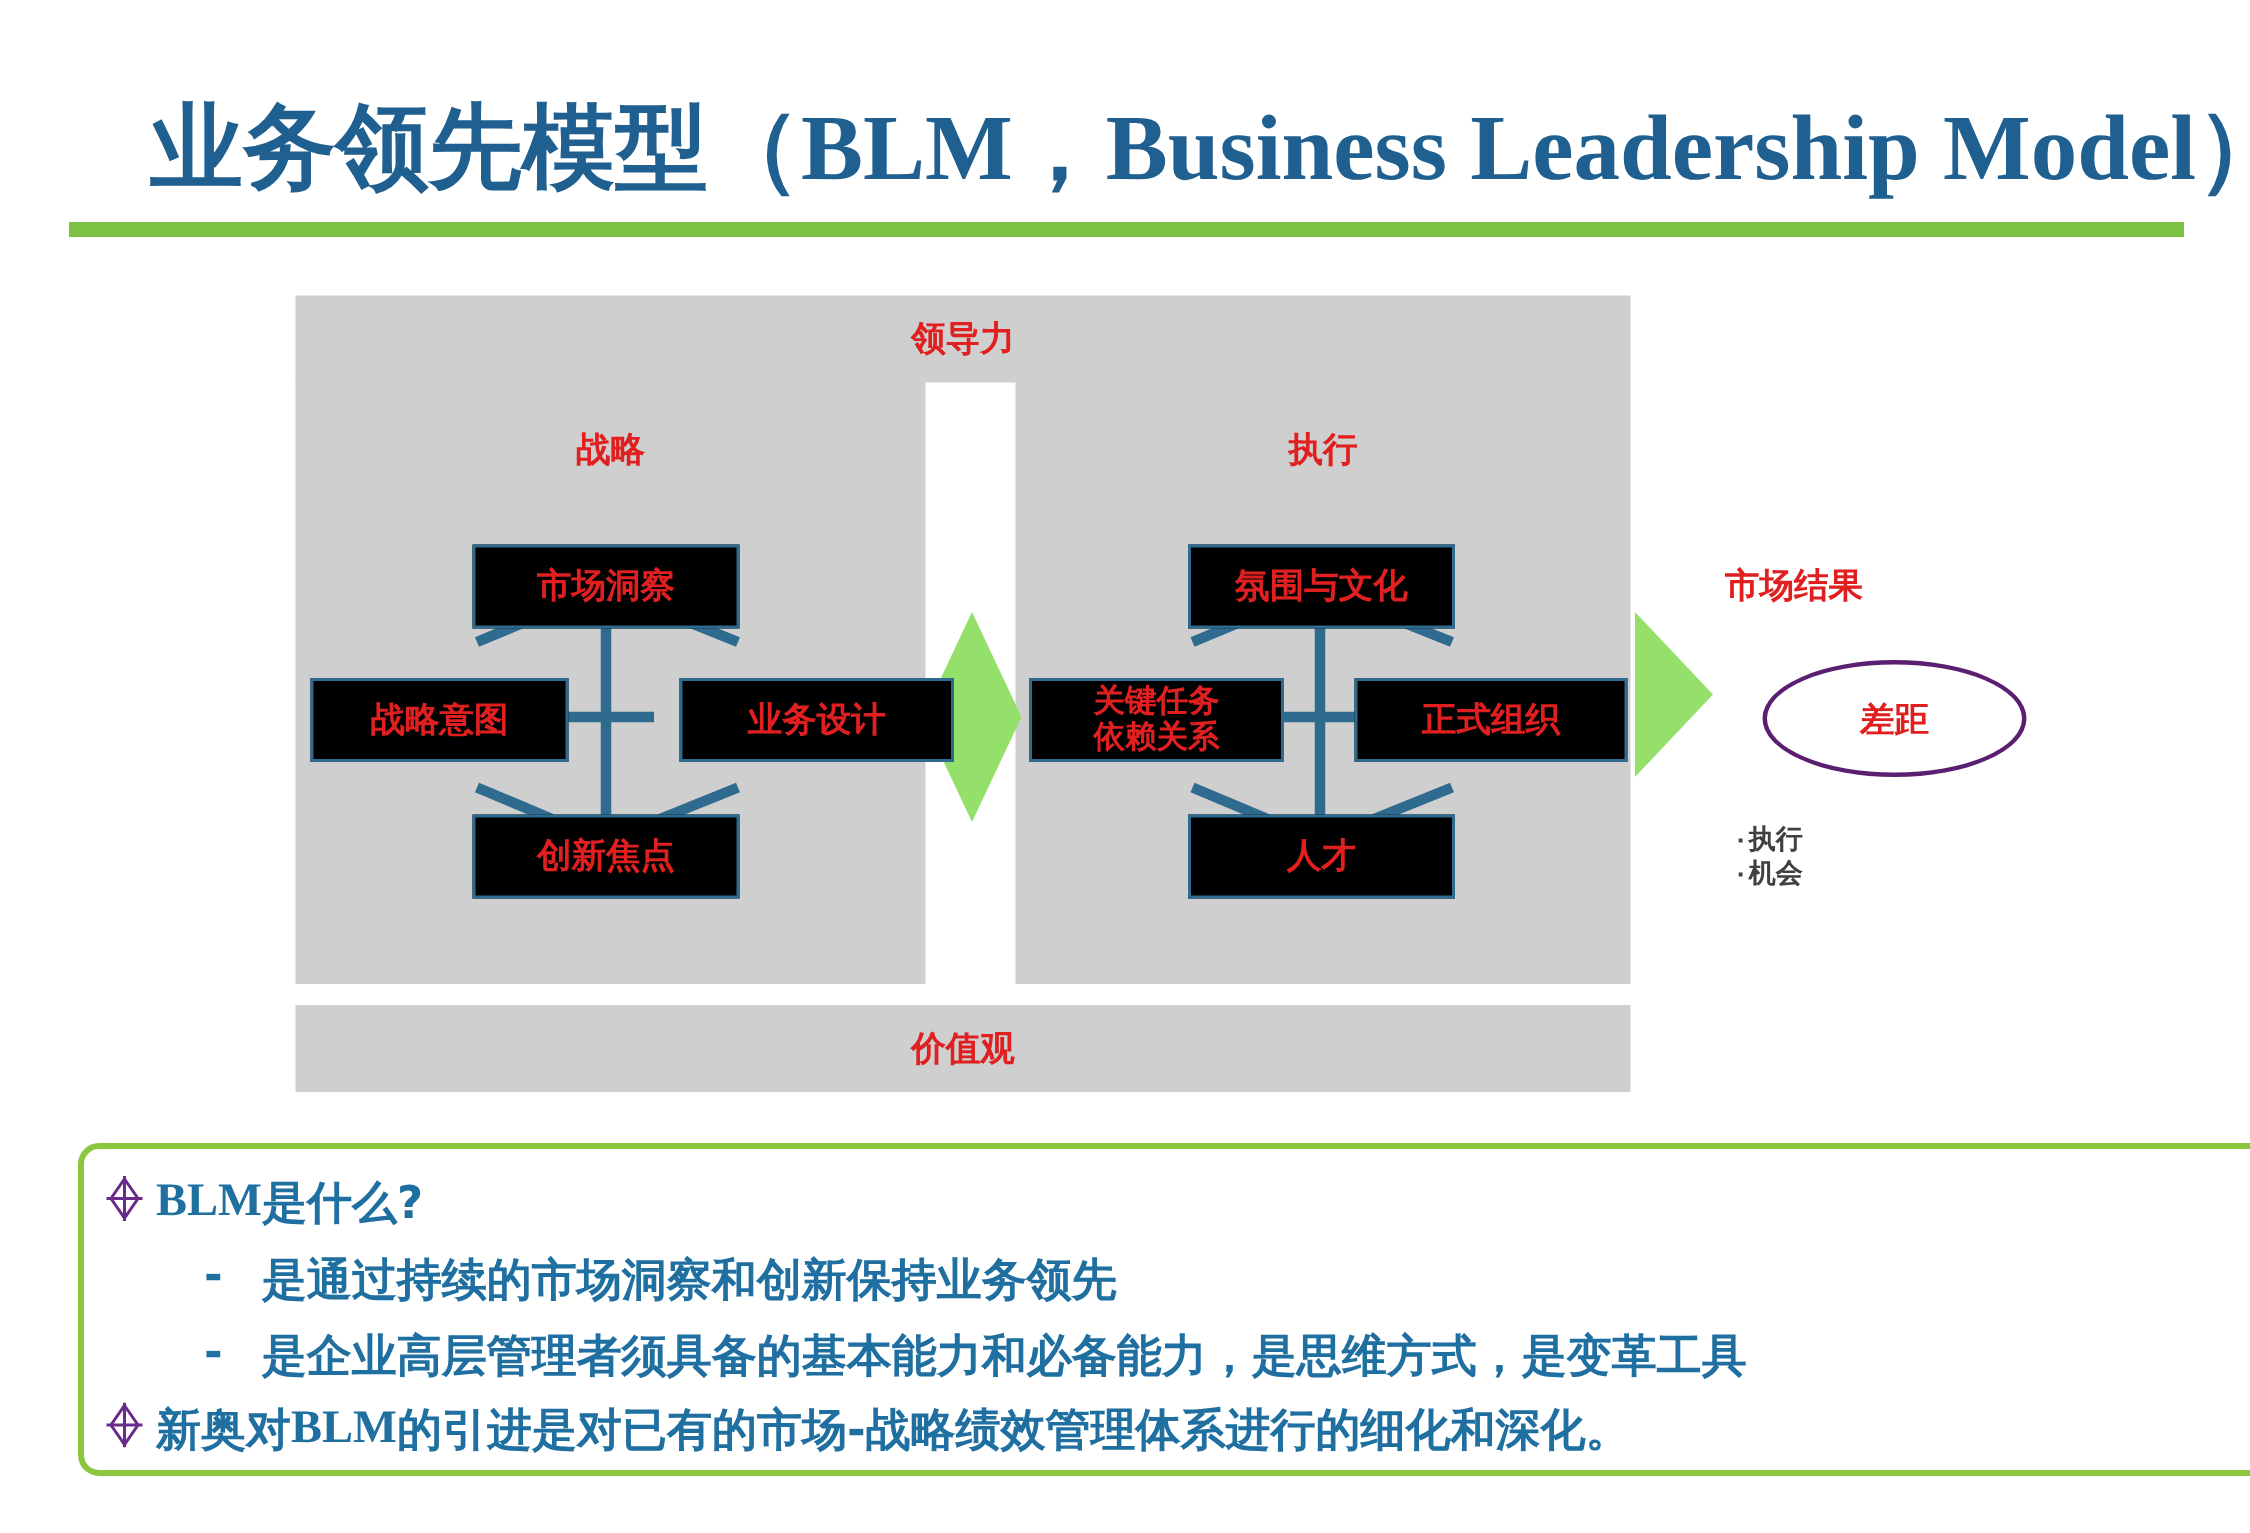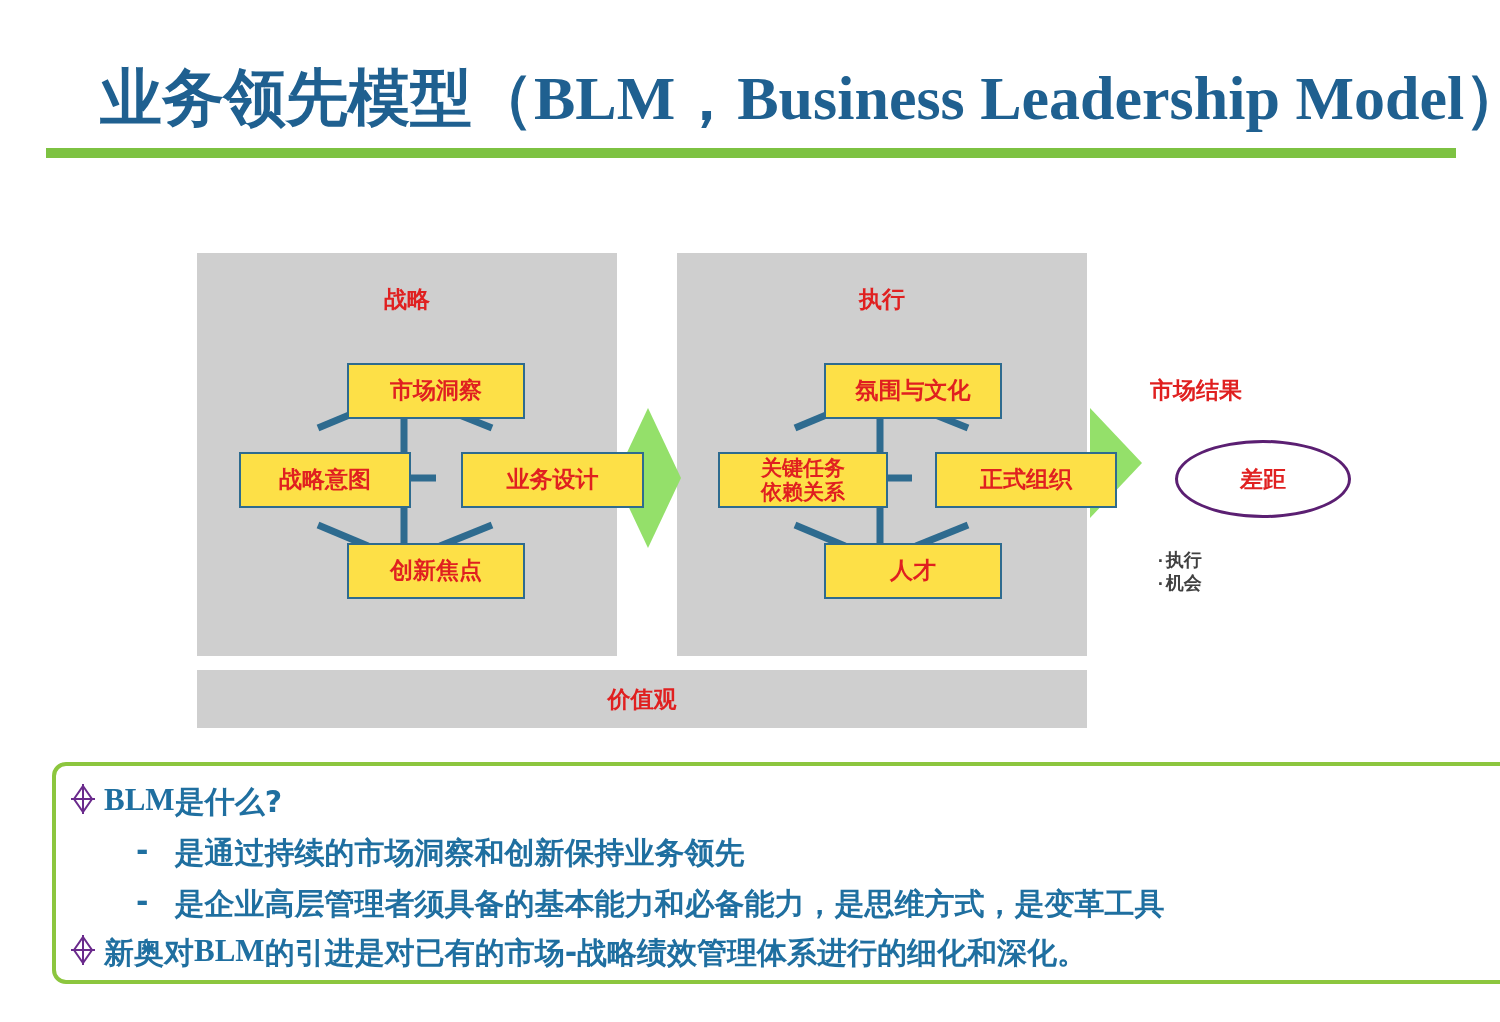--- a/index.html
+++ b/index.html
@@ -90,34 +90,33 @@
     top: 31px;
     color: #E02020;
     font-size: 23px;
     font-weight: bold;
     font-family: "DejaVu Sans", "Liberation Sans", sans-serif;
   }
 
   
   .node-box {
     position: absolute;
-    background: #fde047;
+    background: #000000;
     border: 2px solid #2E6B8F;
     box-sizing: border-box;
     display: flex;
     align-items: center;
     justify-content: center;
     text-align: center;
     color: #E02020;
     font-size: 23px;
     font-weight: bold;
     line-height: 1.12;
-    font-family: Liberation Sans, sans-serif;
+    font-family: Liberation Serif, serif;
     z-index: 4;
-    margin-left: 32px;
   }
 
   
   .connectors {
     position: absolute;
     left: 0; top: 0;
     width: 100%; height: 100%;
     z-index: 2;
     pointer-events: none;
   }
@@ -253,20 +252,23 @@
 </head>
 <body>
 
 <div id="title-area">
   <div id="page-title">业务领先模型（BLM，Business Leadership Model）</div>
   <div id="title-rule"></div>
 </div>
 
 <div id="diagram">
 
+  <div class="grey-band" id="band-leadership">
+    <div class="band-label">领导力</div>
+  </div>
 
   <div class="grey-band" id="band-values">
     <div class="band-label">价值观</div>
   </div>
 
   <div class="grey-panel" id="panel-strategy">
     <div class="panel-title">战略</div>
   </div>
 
   <div class="grey-panel" id="panel-execution">
@@ -287,21 +289,21 @@
       <line x1="848" y1="298" x2="912" y2="298"></line>
       <line x1="795" y1="248" x2="843" y2="228"></line>
       <line x1="918" y1="228" x2="968" y2="248"></line>
       <line x1="795" y1="345" x2="845" y2="366"></line>
       <line x1="916" y1="366" x2="968" y2="345"></line>
     </g>
   </svg>
 
   <div class="node-box" style="left:315px; top:183px; width:178px; height:56px;">市场洞察</div>
   <div class="node-box" style="left:207px; top:272px; width:172px; height:56px;">战略意图</div>
-  <div class="node-box" style="left:429px; top:272px; width:183px; height:56px;">业务设计</div>
+  <div class="node-box" style="left:453px; top:272px; width:183px; height:56px;">业务设计</div>
   <div class="node-box" style="left:315px; top:363px; width:178px; height:56px;">创新焦点</div>
 
   <div id="green-diamond"></div>
 
   <div class="node-box" style="left:792px; top:183px; width:178px; height:56px;">氛围与文化</div>
   <div class="node-box" style="left:686px; top:272px; width:170px; height:56px; flex-direction:column; font-size:21px;">
     <span>关键任务</span>
     <span>依赖关系</span>
   </div>
   <div class="node-box" style="left:903px; top:272px; width:182px; height:56px;">正式组织</div>

